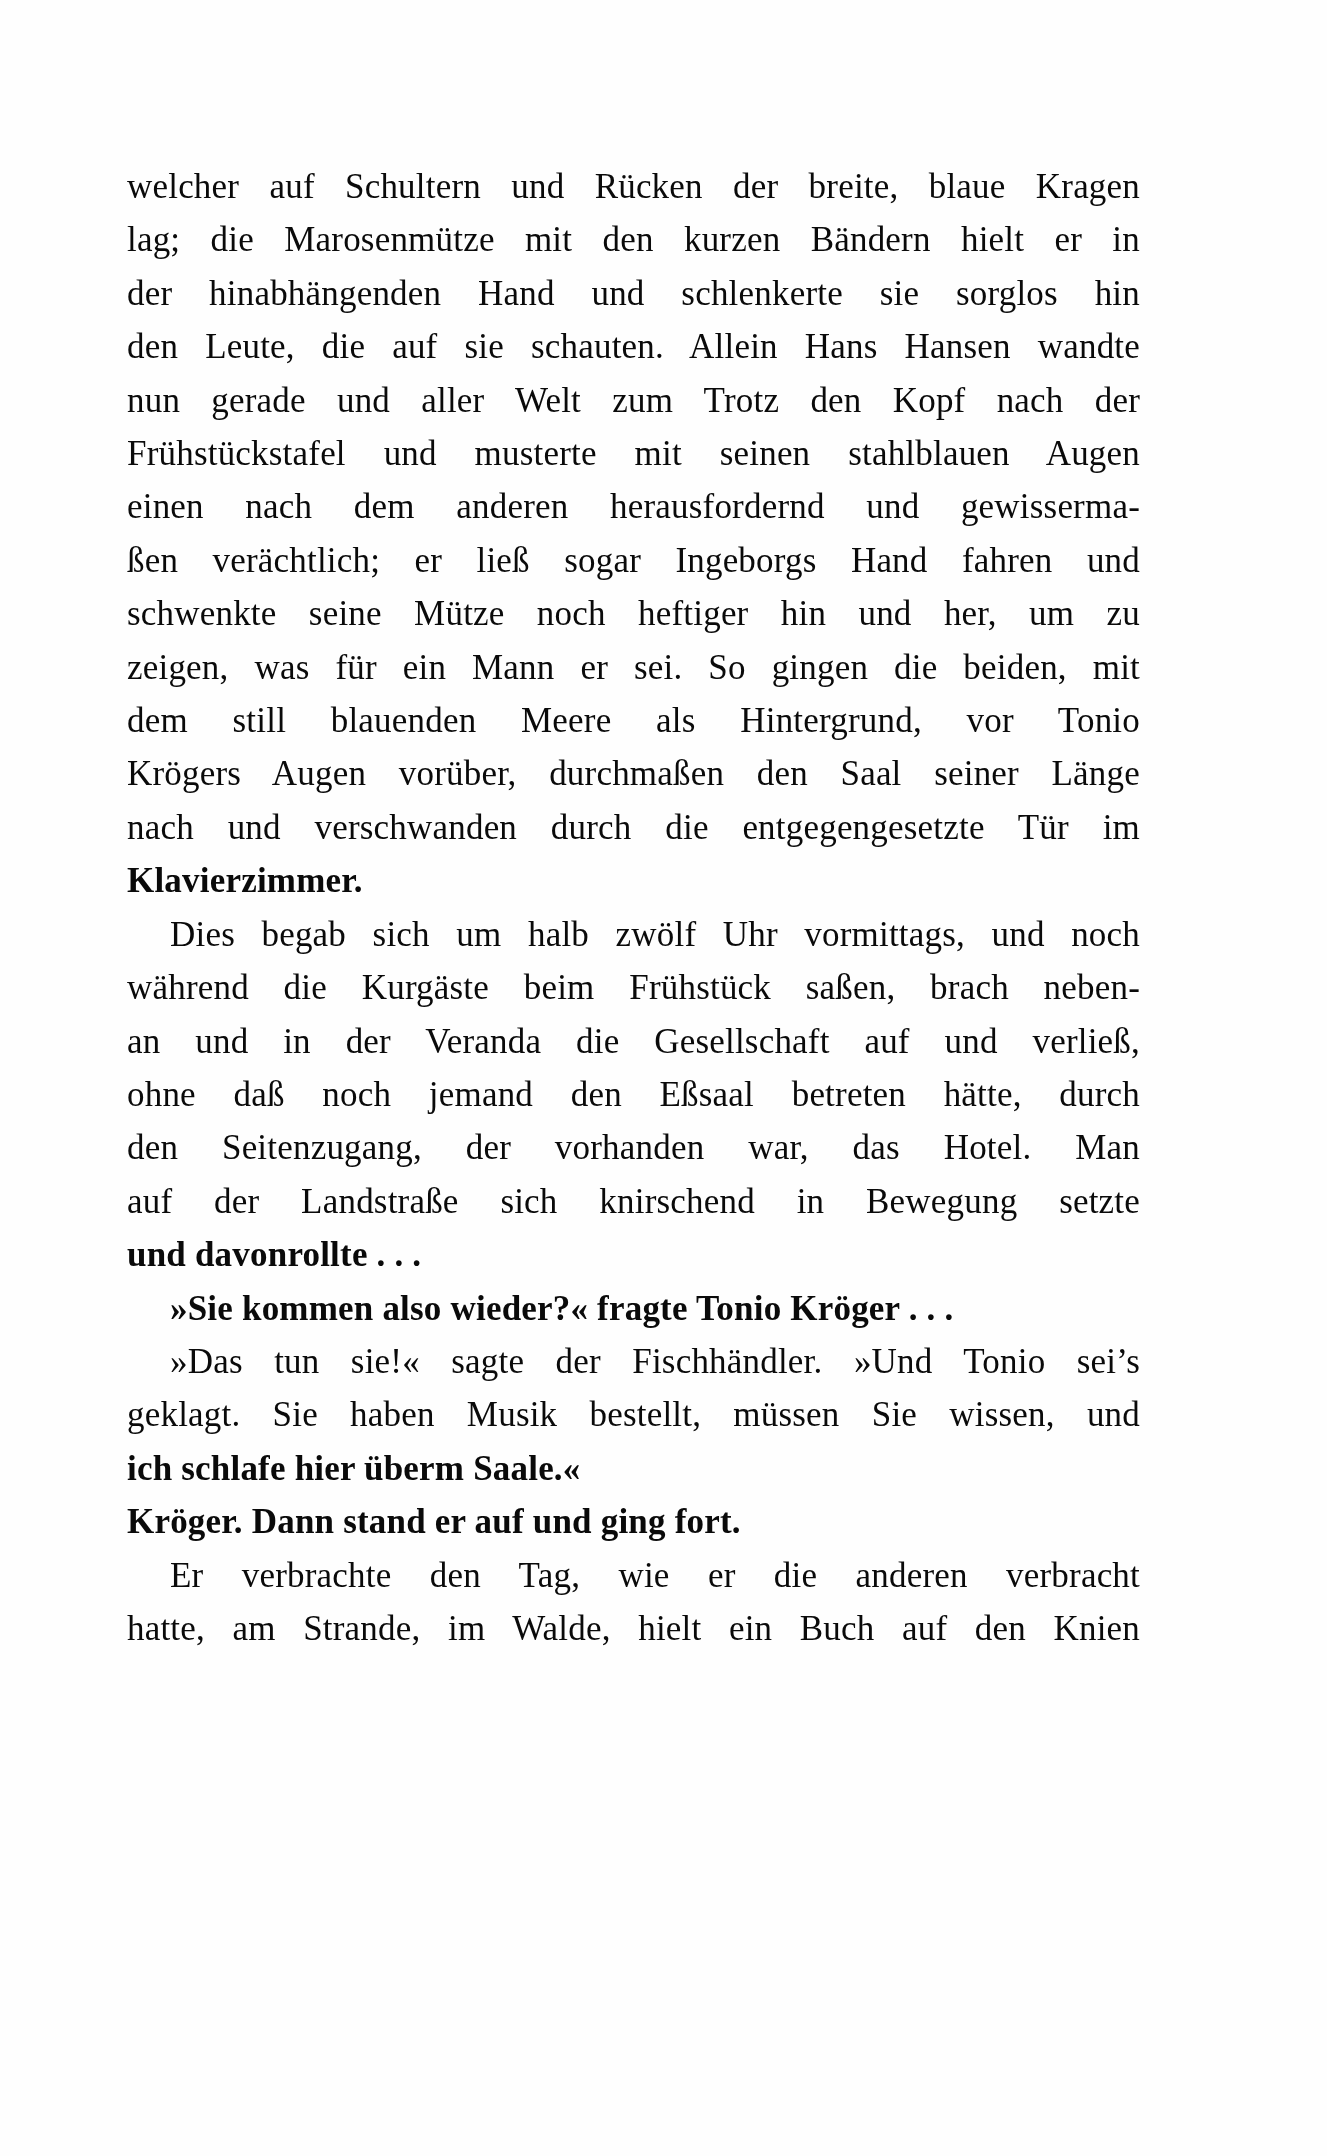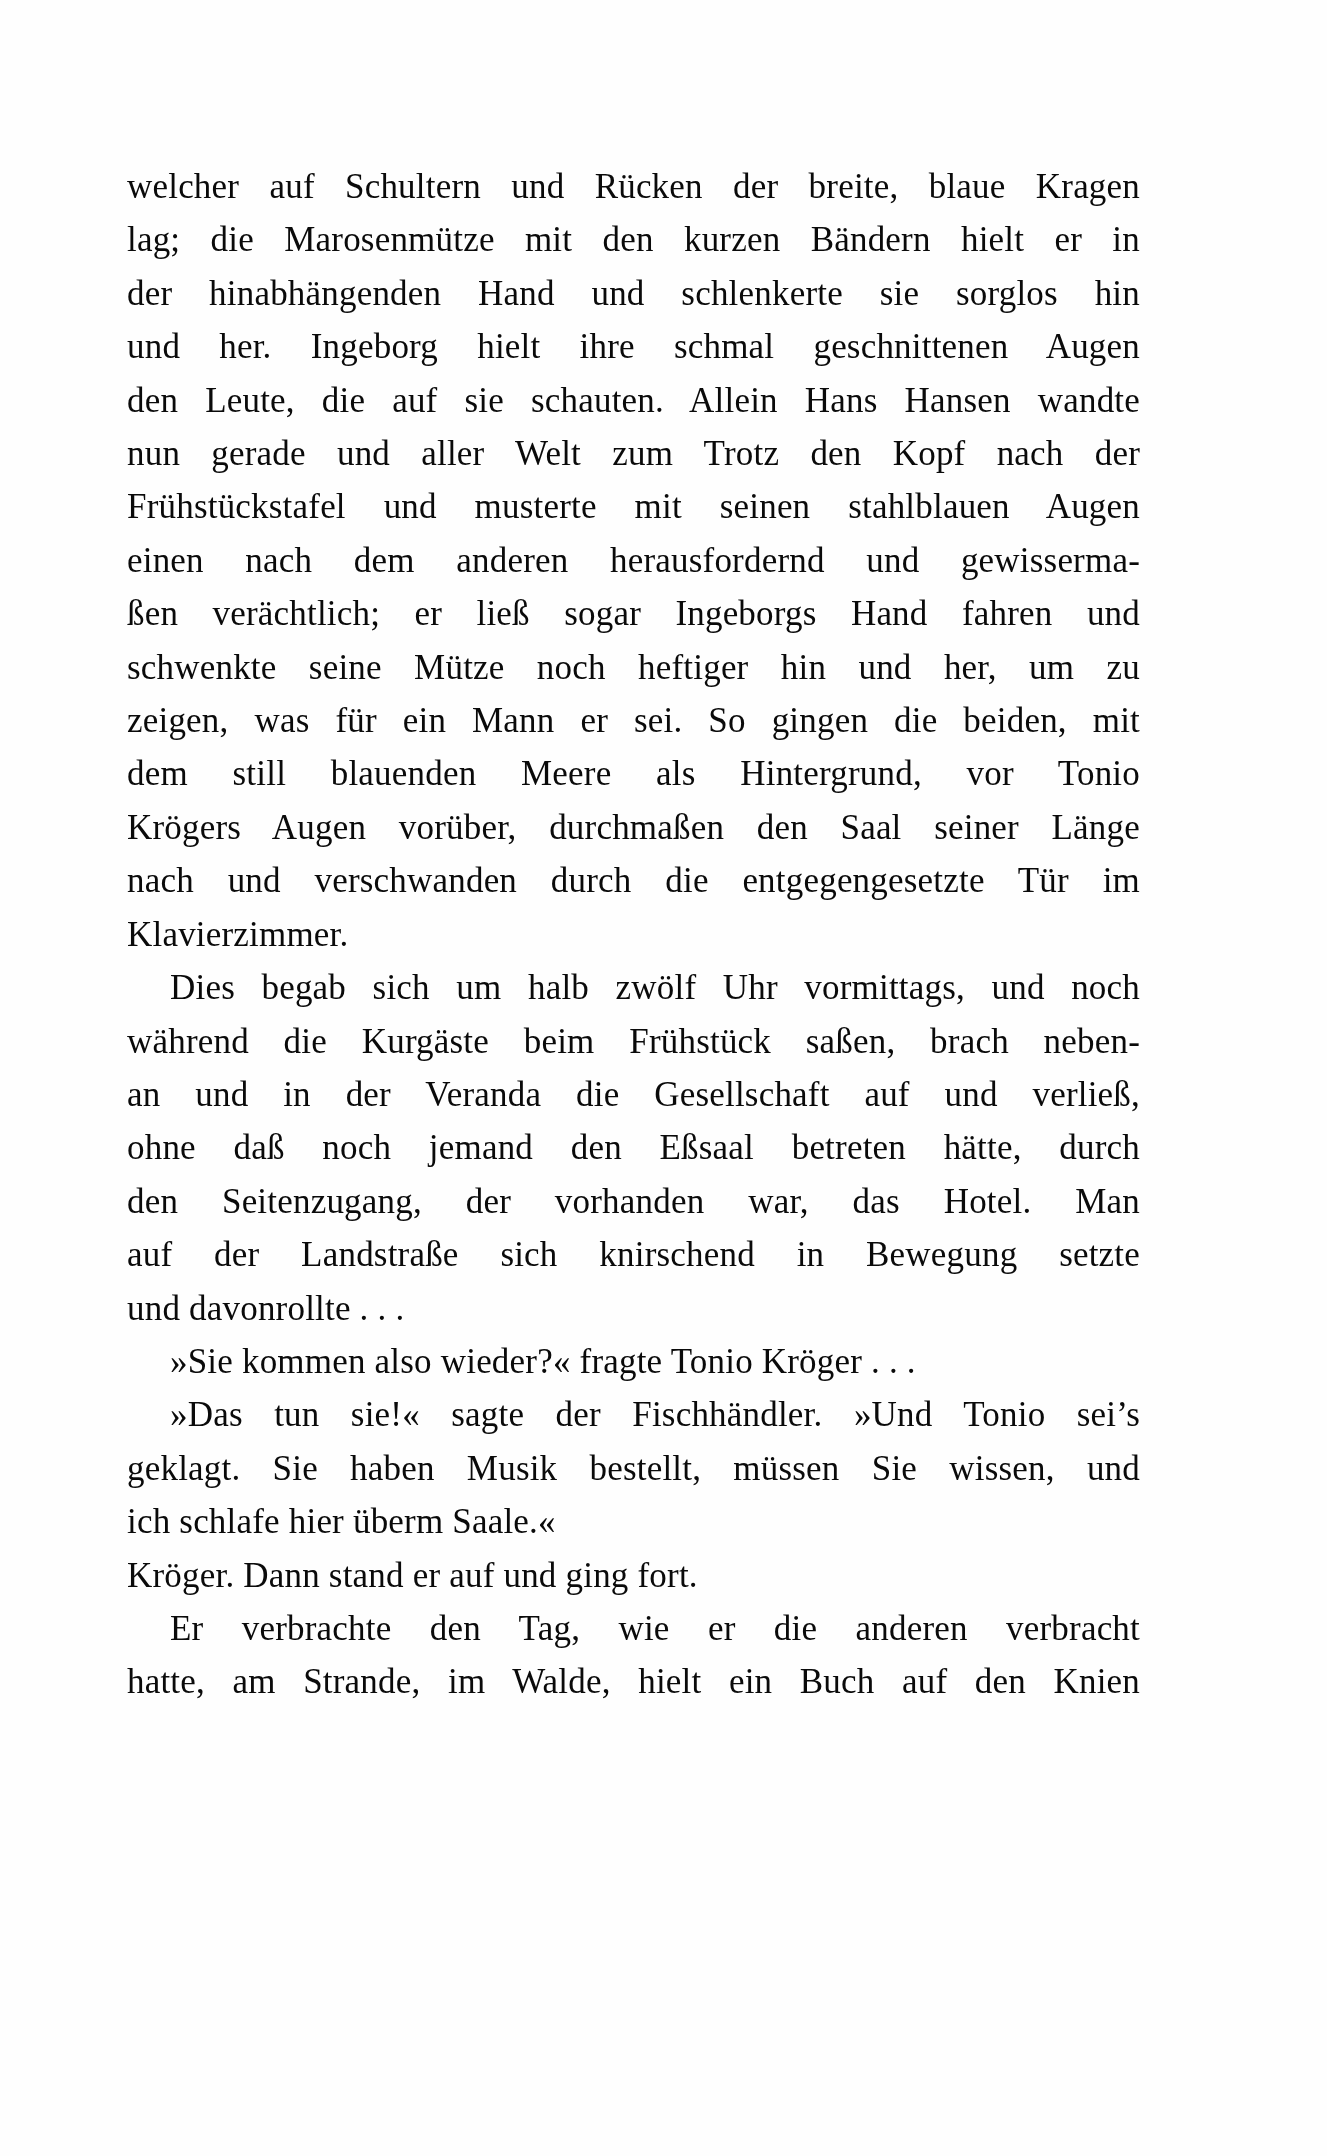--- a/index.html
+++ b/index.html
@@ -26,20 +26,21 @@
     font-size: 35px;
     line-height: 53.4px;
     text-align: justify;
     text-align-last: justify;
     white-space: normal;
     letter-spacing: 0.2px;
   }
   .ln.end {
     text-align: right;
     text-align-last: left;
+    font-weight: bold;
   }
   .ln.ind {
     text-indent: 43px;
   }
   .page-number {
     position: absolute;
     left: 1064px;
     top: 1948px;
     font-size: 43px;
     font-weight: 700;
@@ -48,21 +49,20 @@
   }
 </style>
 </head>
 <body>
 
 <div class="page">
   <div class="text-block">
     <div class="ln">welcher auf Schultern und Rücken der breite, blaue Kragen</div>
     <div class="ln">lag; die Marosenmütze mit den kurzen Bändern hielt er in</div>
     <div class="ln">der hinabhängenden Hand und schlenkerte sie sorglos hin</div>
-    <div class="ln">und her. Ingeborg hielt ihre schmal geschnittenen Augen</div>
     <div class="ln">den Leute, die auf sie schauten. Allein Hans Hansen wandte</div>
     <div class="ln">nun gerade und aller Welt zum Trotz den Kopf nach der</div>
     <div class="ln">Frühstückstafel und musterte mit seinen stahlblauen Augen</div>
     <div class="ln">einen nach dem anderen herausfordernd und gewisserma-</div>
     <div class="ln">ßen verächtlich; er ließ sogar Ingeborgs Hand fahren und</div>
     <div class="ln">schwenkte seine Mütze noch heftiger hin und her, um zu</div>
     <div class="ln">zeigen, was für ein Mann er sei. So gingen die beiden, mit</div>
     <div class="ln">dem still blauenden Meere als Hintergrund, vor Tonio</div>
     <div class="ln">Krögers Augen vorüber, durchmaßen den Saal seiner Länge</div>
     <div class="ln">nach und verschwanden durch die entgegengesetzte Tür im</div>

